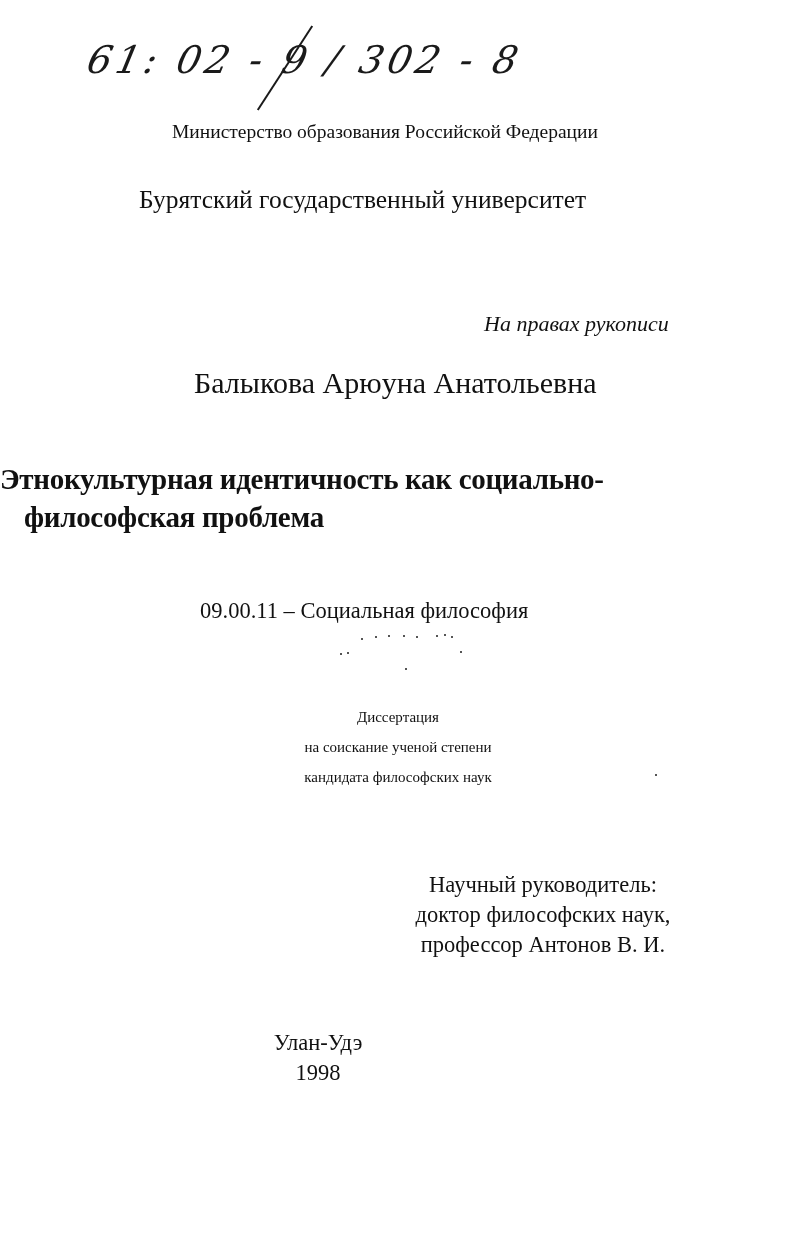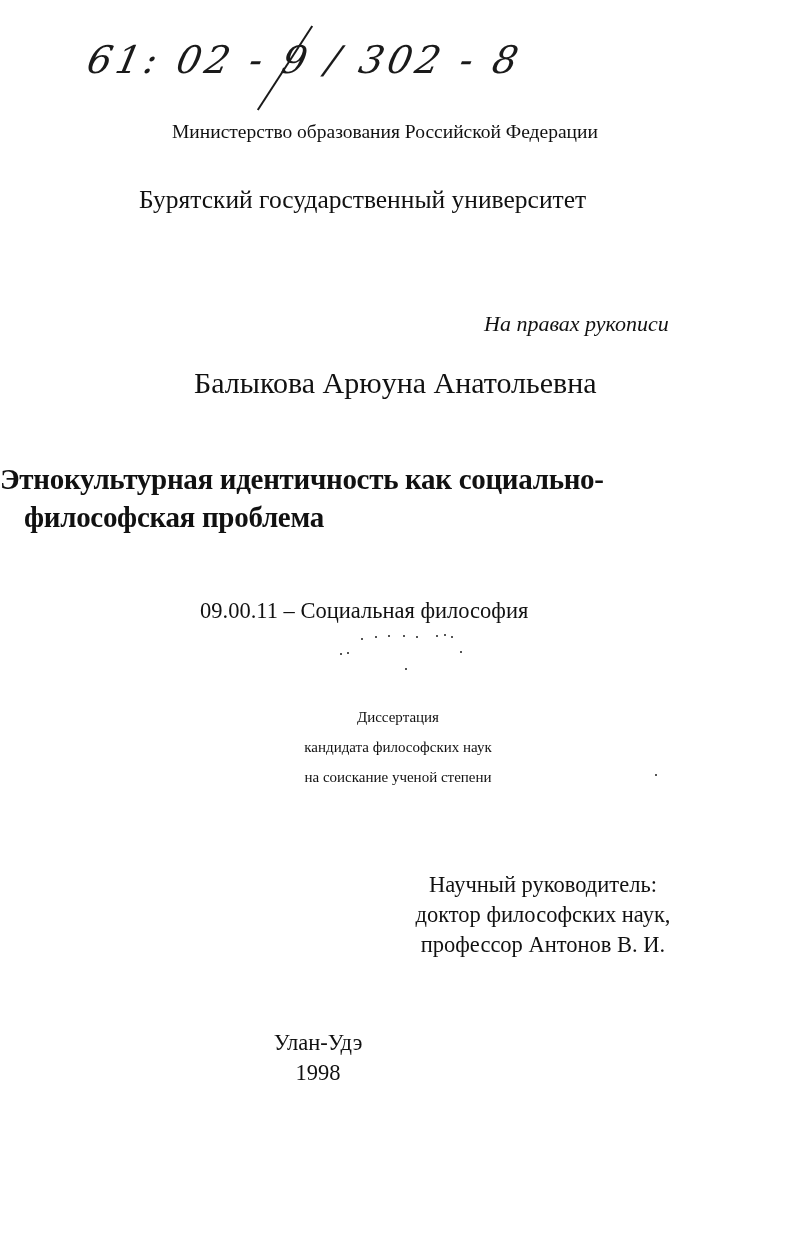--- a/index.html
+++ b/index.html
@@ -152,22 +152,22 @@
     <div class="noise" style="left:451px;top:636px;"></div>
     <div class="noise" style="left:340px;top:653px;"></div>
     <div class="noise" style="left:347px;top:652px;"></div>
     <div class="noise" style="left:460px;top:651px;"></div>
     <div class="noise" style="left:405px;top:668px;"></div>
     <div class="noise" style="left:655px;top:774px;"></div>
   </div>
 
   <div class="abs degree">
     <span class="d1">Диссертация</span>
+    <span>на соискание ученой степени</span>
     <span>кандидата философских наук</span>
-    <span>на соискание ученой степени</span>
   </div>
 
   <div class="abs supervisor">
     <span>Научный руководитель:</span>
     <span>доктор философских наук,</span>
     <span>профессор Антонов В. И.</span>
   </div>
 
   <div class="abs place">
     <span>Улан-Удэ</span>

